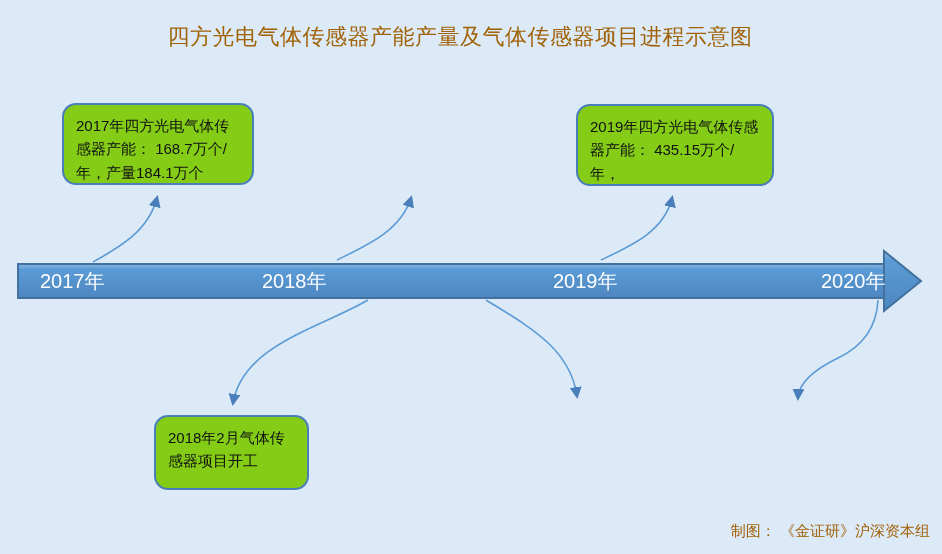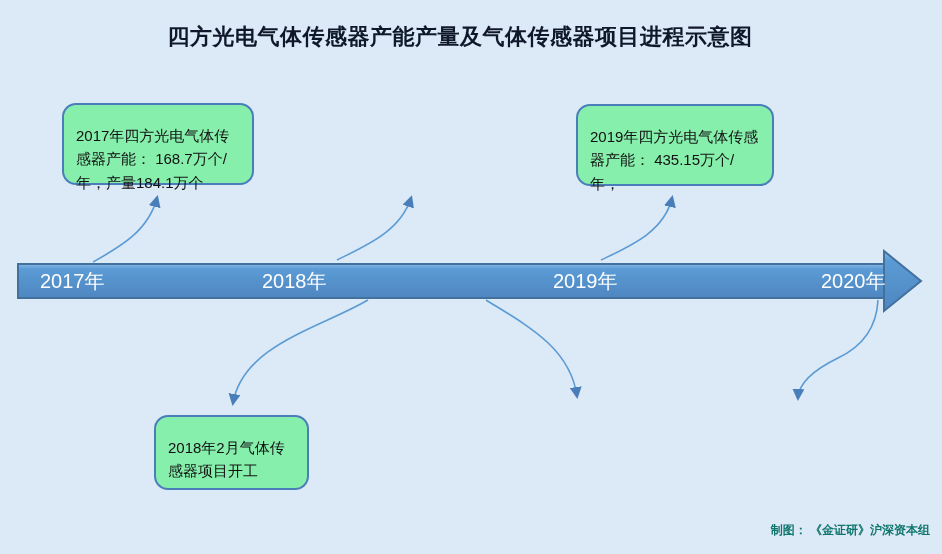--- a/index.html
+++ b/index.html
@@ -6,50 +6,50 @@
   .canvas{
     position:relative;
     width:942px;height:554px;
     background:#dce9f6;
     overflow:hidden;
     font-family:"Liberation Sans","DejaVu Sans",sans-serif;
   }
   .title{
     position:absolute;left:20px;top:22px;width:880px;
     text-align:center;
-    font-size:22px;font-weight:bold;color:#0f172a;
+    font-size:22px;font-weight:normal;color:#a16207;
     letter-spacing:0.5px;
   }
   .conn-svg{position:absolute;left:0;top:0;pointer-events:none;}
   .box{
     position:absolute;
-    background:#86efac;
+    background:#84cc16;
     border:2px solid #4a7ebb;
     border-radius:14px;
     box-sizing:border-box;
-    padding:19px 12px;
+    padding:9px 12px;
     font-size:15px;line-height:1.55;color:#111;
   }
   .box-t1{left:62px;top:103px;width:192px;height:82px;}
   .box-t2{left:313px;top:104px;width:202px;height:82px;}
   .box-t3{left:576px;top:104px;width:198px;height:82px;}
   .box-b1{left:154px;top:415px;width:155px;height:75px;}
   .box-b2{left:497px;top:408px;width:162px;height:77px;}
   .box-b3{left:699px;top:410px;width:193px;height:85px;}
   .year-label{
     position:absolute;top:266px;height:24px;line-height:30px;
     color:#ffffff;font-size:20px;
   }
   .yl-2017{left:40px;}
   .yl-2018{left:262px;}
   .yl-2019{left:553px;}
   .yl-2020{left:821px;}
   .credit{
     position:absolute;right:12px;top:522px;
-    font-size:12px;font-weight:bold;color:#0f766e;
+    font-size:15px;font-weight:normal;color:#a16207;
   }
 </style>
 </head>
 <body>
 
 <div class="canvas">
 
   <div class="title">四方光电气体传感器产能产量及气体传感器项目进程示意图</div>
 
   <svg class="conn-svg" width="942" height="554" viewBox="0 0 942 554">

